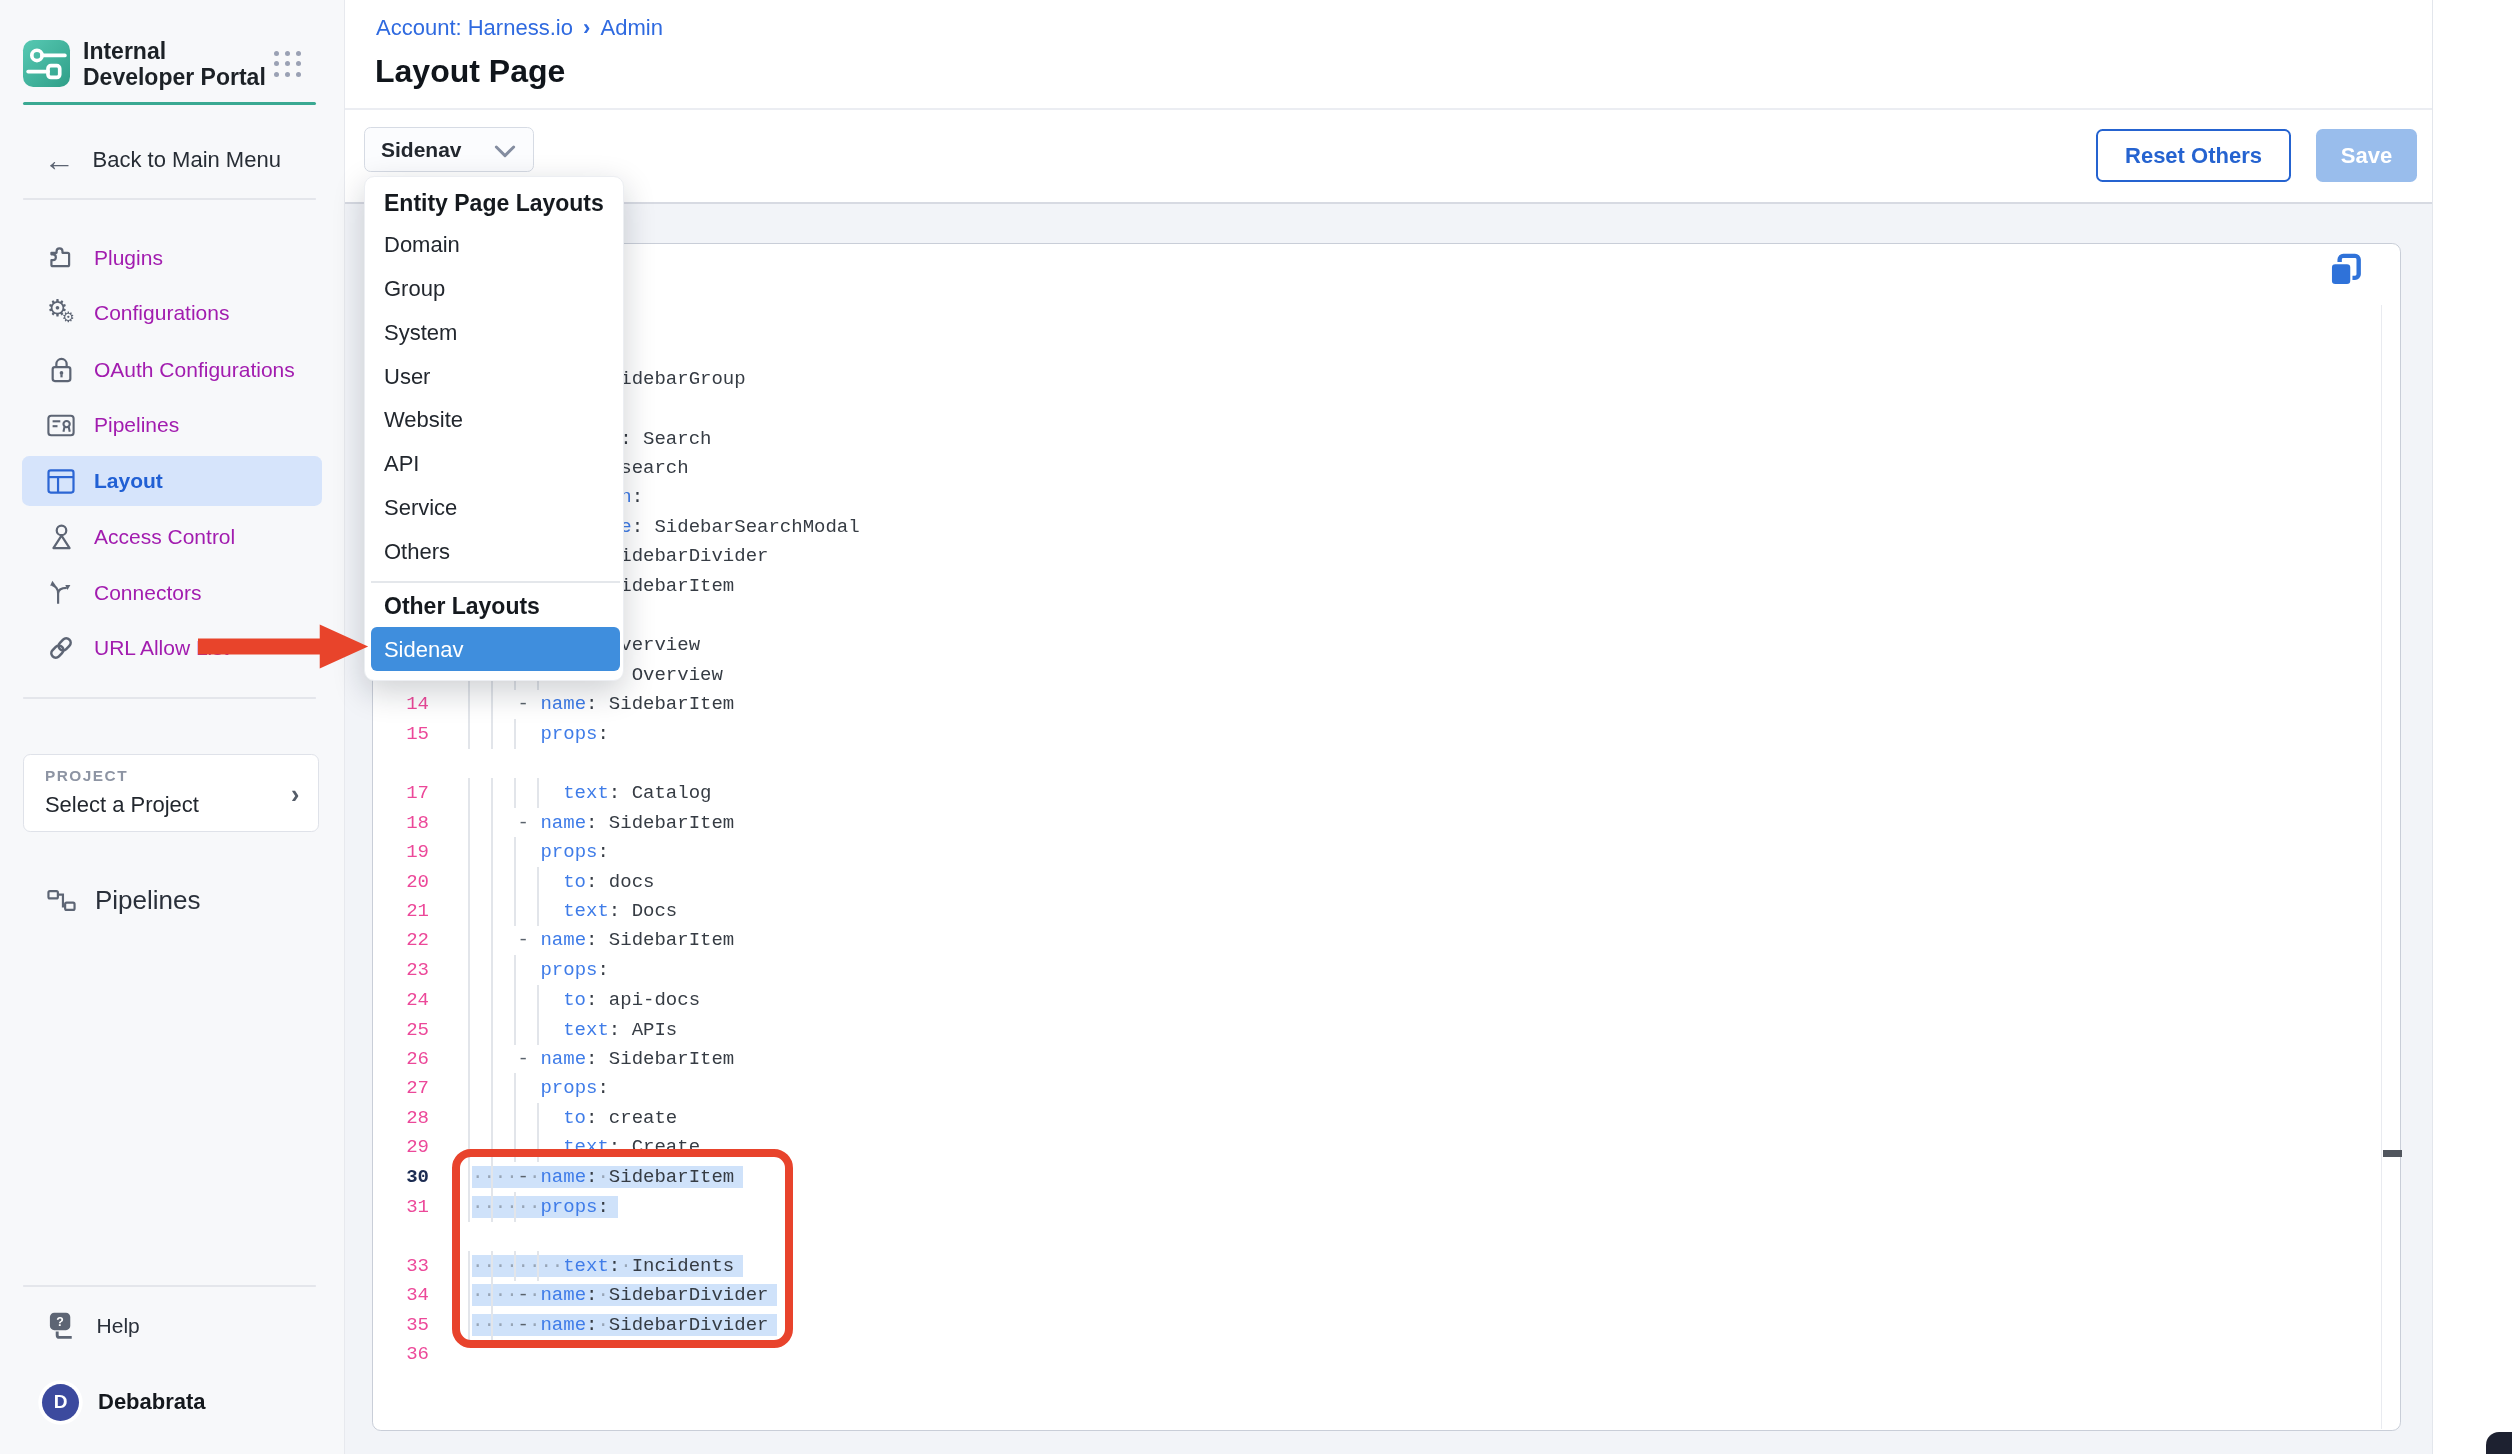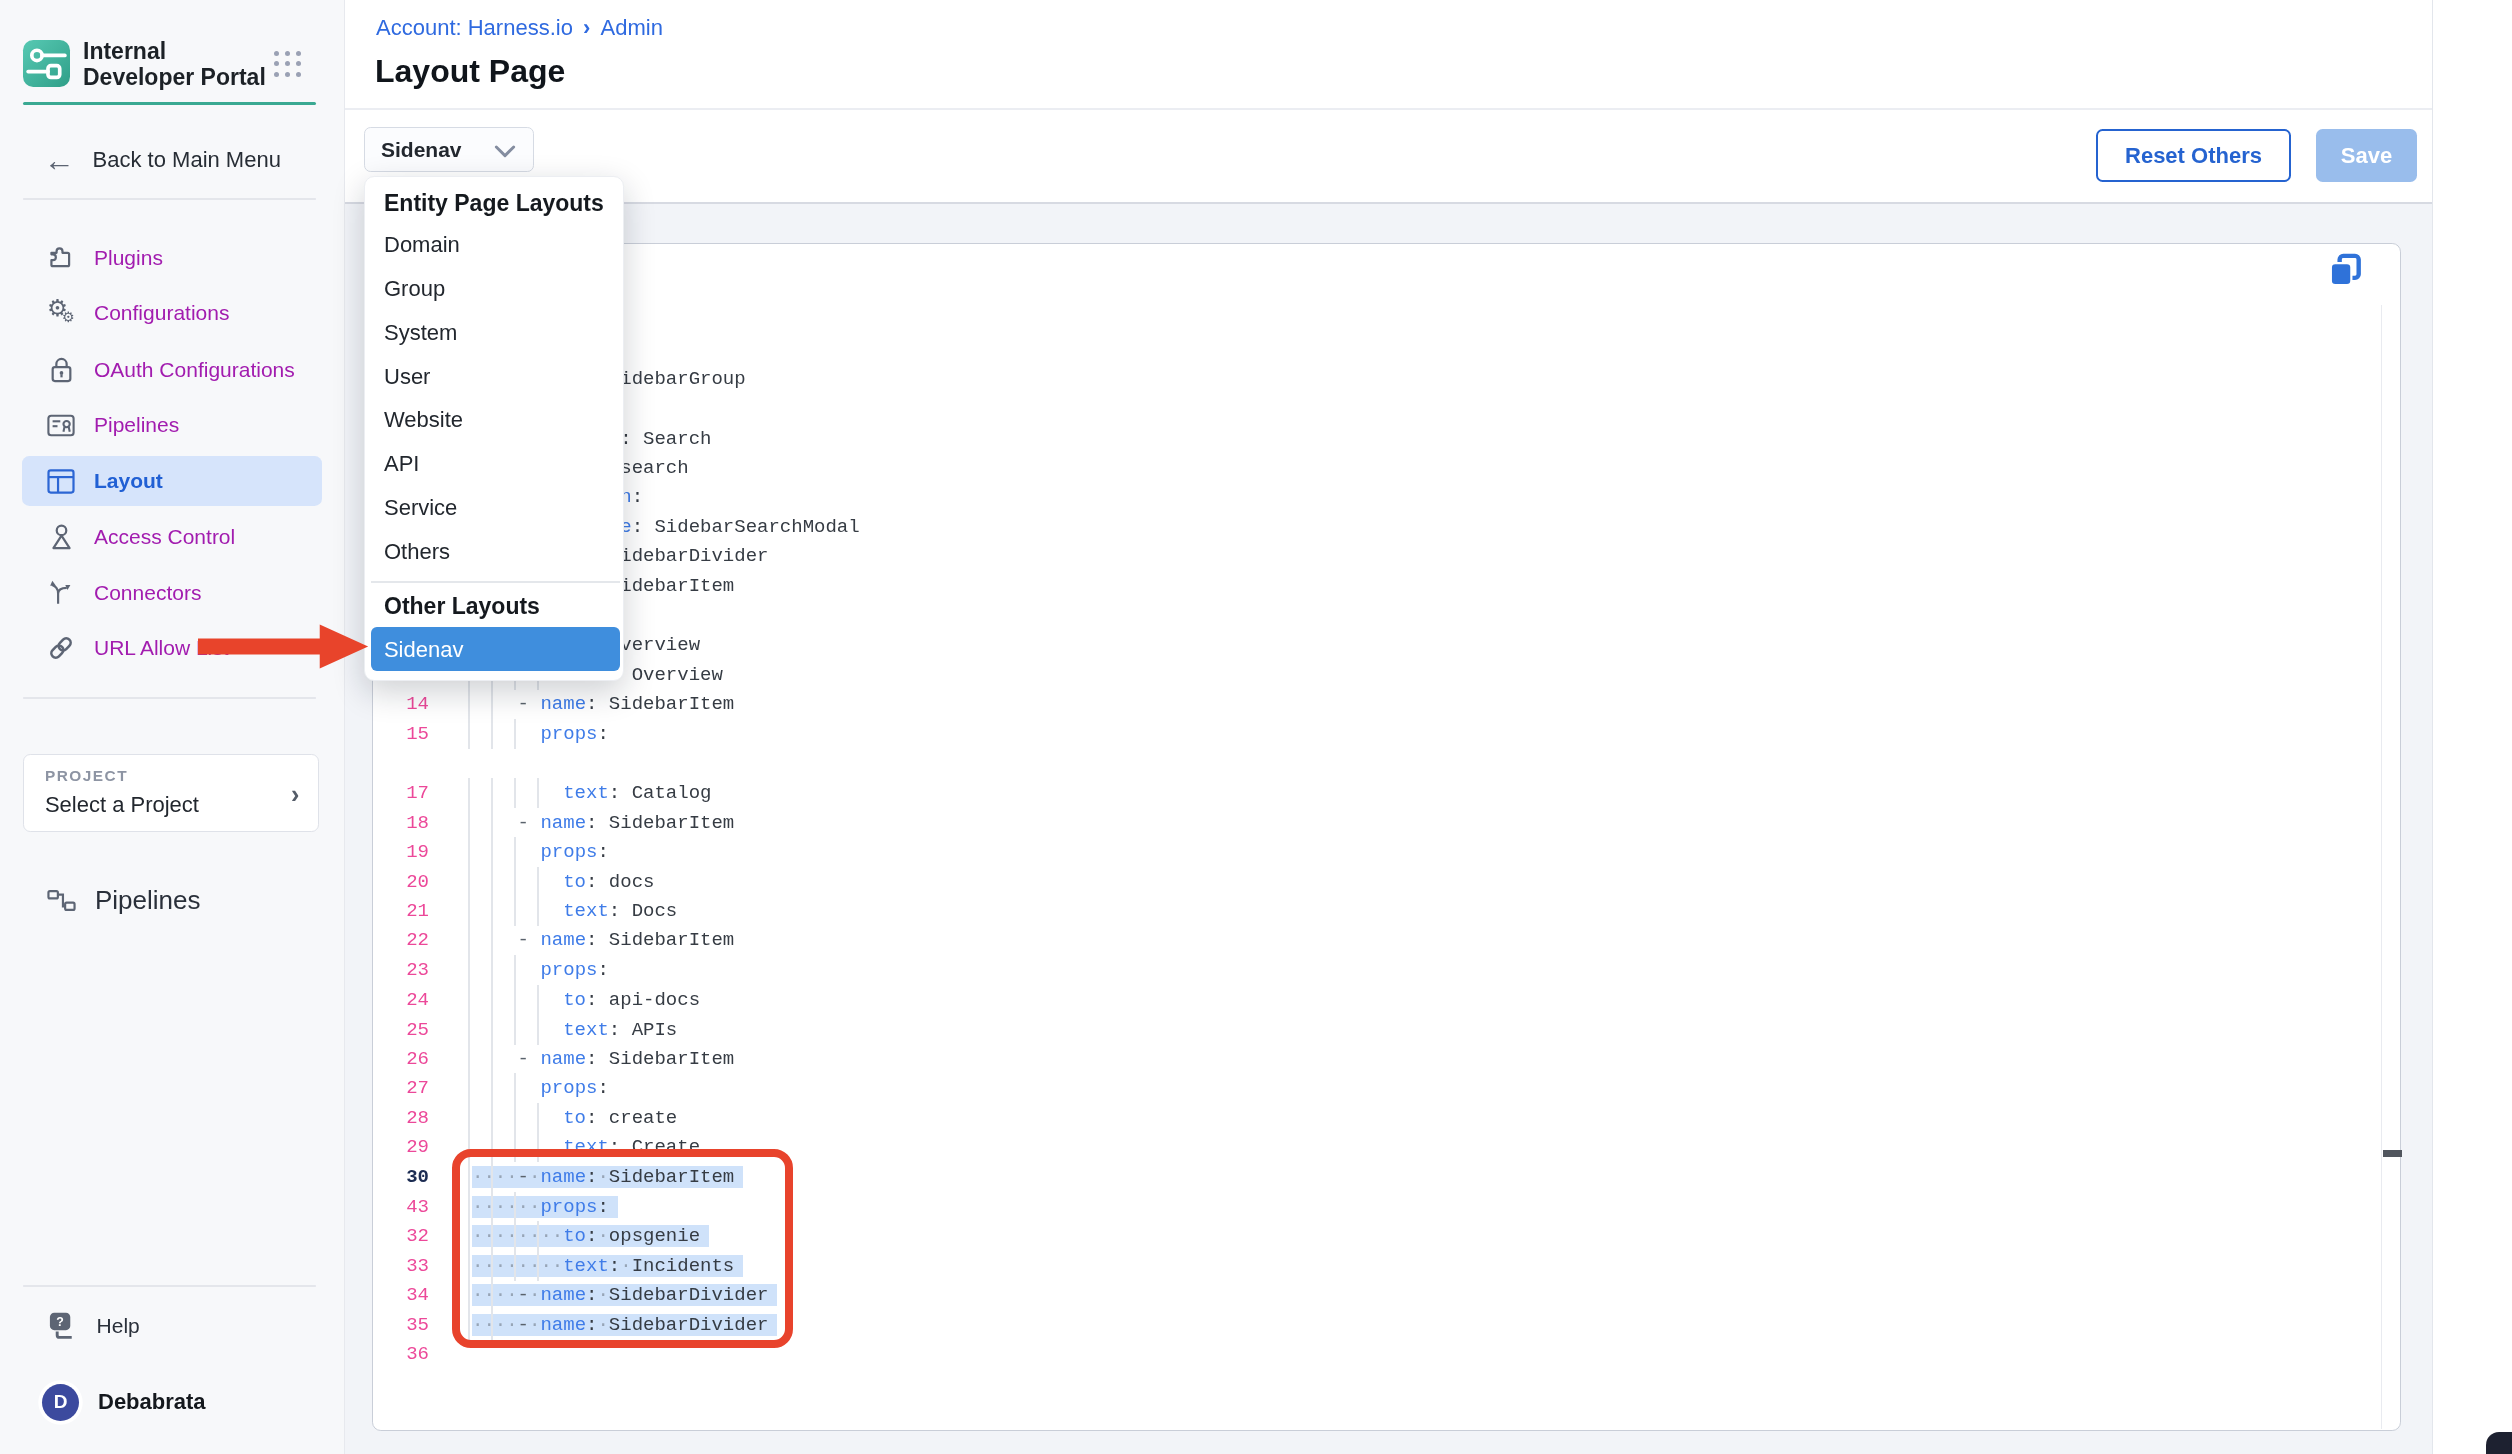--- a/index.html
+++ b/index.html
@@ -154,22 +154,21 @@
         <div class="cl" style="top: 591px;"><span class="ln">21</span><span class="lc"><i class="guide" style="left: -3.7px;"></i><i class="guide" style="left: 19px;"></i><i class="guide" style="left: 42px;"></i><i class="guide" style="left: 65px;"></i><span>        <span class="tok-key">text</span>: Docs</span></span></div>
         <div class="cl" style="top: 620px;"><span class="ln">22</span><span class="lc"><i class="guide" style="left: -3.7px;"></i><i class="guide" style="left: 19px;"></i><span>    <span class="tok-dash">-</span> <span class="tok-key">name</span>: SidebarItem</span></span></div>
         <div class="cl" style="top: 650px;"><span class="ln">23</span><span class="lc"><i class="guide" style="left: -3.7px;"></i><i class="guide" style="left: 19px;"></i><i class="guide" style="left: 42px;"></i><span>      <span class="tok-key">props</span>:</span></span></div>
         <div class="cl" style="top: 680px;"><span class="ln">24</span><span class="lc"><i class="guide" style="left: -3.7px;"></i><i class="guide" style="left: 19px;"></i><i class="guide" style="left: 42px;"></i><i class="guide" style="left: 65px;"></i><span>        <span class="tok-key">to</span>: api-docs</span></span></div>
         <div class="cl" style="top: 710px;"><span class="ln">25</span><span class="lc"><i class="guide" style="left: -3.7px;"></i><i class="guide" style="left: 19px;"></i><i class="guide" style="left: 42px;"></i><i class="guide" style="left: 65px;"></i><span>        <span class="tok-key">text</span>: APIs</span></span></div>
         <div class="cl" style="top: 739px;"><span class="ln">26</span><span class="lc"><i class="guide" style="left: -3.7px;"></i><i class="guide" style="left: 19px;"></i><span>    <span class="tok-dash">-</span> <span class="tok-key">name</span>: SidebarItem</span></span></div>
         <div class="cl" style="top: 768px;"><span class="ln">27</span><span class="lc"><i class="guide" style="left: -3.7px;"></i><i class="guide" style="left: 19px;"></i><i class="guide" style="left: 42px;"></i><span>      <span class="tok-key">props</span>:</span></span></div>
         <div class="cl" style="top: 798px;"><span class="ln">28</span><span class="lc"><i class="guide" style="left: -3.7px;"></i><i class="guide" style="left: 19px;"></i><i class="guide" style="left: 42px;"></i><i class="guide" style="left: 65px;"></i><span>        <span class="tok-key">to</span>: create</span></span></div>
         <div class="cl" style="top: 827px;"><span class="ln">29</span><span class="lc"><i class="guide" style="left: -3.7px;"></i><i class="guide" style="left: 19px;"></i><i class="guide" style="left: 42px;"></i><i class="guide" style="left: 65px;"></i><span>        <span class="tok-key">text</span>: Create</span></span></div>
         <div class="cl" style="top: 857px;"><span class="ln active">30</span><span class="lc"><i class="guide" style="left: -3.7px;"></i><i class="guide" style="left: 19px;"></i><span class="selbg"><span class="tok-dot">····</span><span class="tok-dash">-</span><span class="tok-dot">·</span><span class="tok-key">name</span>:<span class="tok-dot">·</span>SidebarItem</span></span></div>
-        <div class="cl" style="top: 887px;"><span class="ln">43</span><span class="lc"><i class="guide" style="left: -3.7px;"></i><i class="guide" style="left: 19px;"></i><i class="guide" style="left: 42px;"></i><span class="selbg"><span class="tok-dot">······</span><span class="tok-key">props</span>:</span></span></div>
-        <div class="cl" style="top: 916px;"><span class="ln">32</span><span class="lc"><i class="guide" style="left: -3.7px;"></i><i class="guide" style="left: 19px;"></i><i class="guide" style="left: 42px;"></i><i class="guide" style="left: 65px;"></i><span class="selbg"><span class="tok-dot">········</span><span class="tok-key">to</span>:<span class="tok-dot">·</span>opsgenie</span></span></div>
+        <div class="cl" style="top: 887px;"><span class="ln">31</span><span class="lc"><i class="guide" style="left: -3.7px;"></i><i class="guide" style="left: 19px;"></i><i class="guide" style="left: 42px;"></i><span class="selbg"><span class="tok-dot">······</span><span class="tok-key">props</span>:</span></span></div>
         <div class="cl" style="top: 946px;"><span class="ln">33</span><span class="lc"><i class="guide" style="left: -3.7px;"></i><i class="guide" style="left: 19px;"></i><i class="guide" style="left: 42px;"></i><i class="guide" style="left: 65px;"></i><span class="selbg"><span class="tok-dot">········</span><span class="tok-key">text</span>:<span class="tok-dot">·</span>Incidents</span></span></div>
         <div class="cl" style="top: 975px;"><span class="ln">34</span><span class="lc"><i class="guide" style="left: -3.7px;"></i><i class="guide" style="left: 19px;"></i><span class="selbg"><span class="tok-dot">····</span><span class="tok-dash">-</span><span class="tok-dot">·</span><span class="tok-key">name</span>:<span class="tok-dot">·</span>SidebarDivider</span></span></div>
         <div class="cl" style="top: 1005px;"><span class="ln">35</span><span class="lc"><i class="guide" style="left: -3.7px;"></i><i class="guide" style="left: 19px;"></i><span class="selbg"><span class="tok-dot">····</span><span class="tok-dash">-</span><span class="tok-dot">·</span><span class="tok-key">name</span>:<span class="tok-dot">·</span>SidebarDivider</span></span></div>
         <div class="cl" style="top: 1034px;"><span class="ln">36</span><span class="lc"><span></span></span></div>
       </div>
   </div>
 
   <div class="red-box"></div>
 
   <div class="dropdown" id="dropdown">

